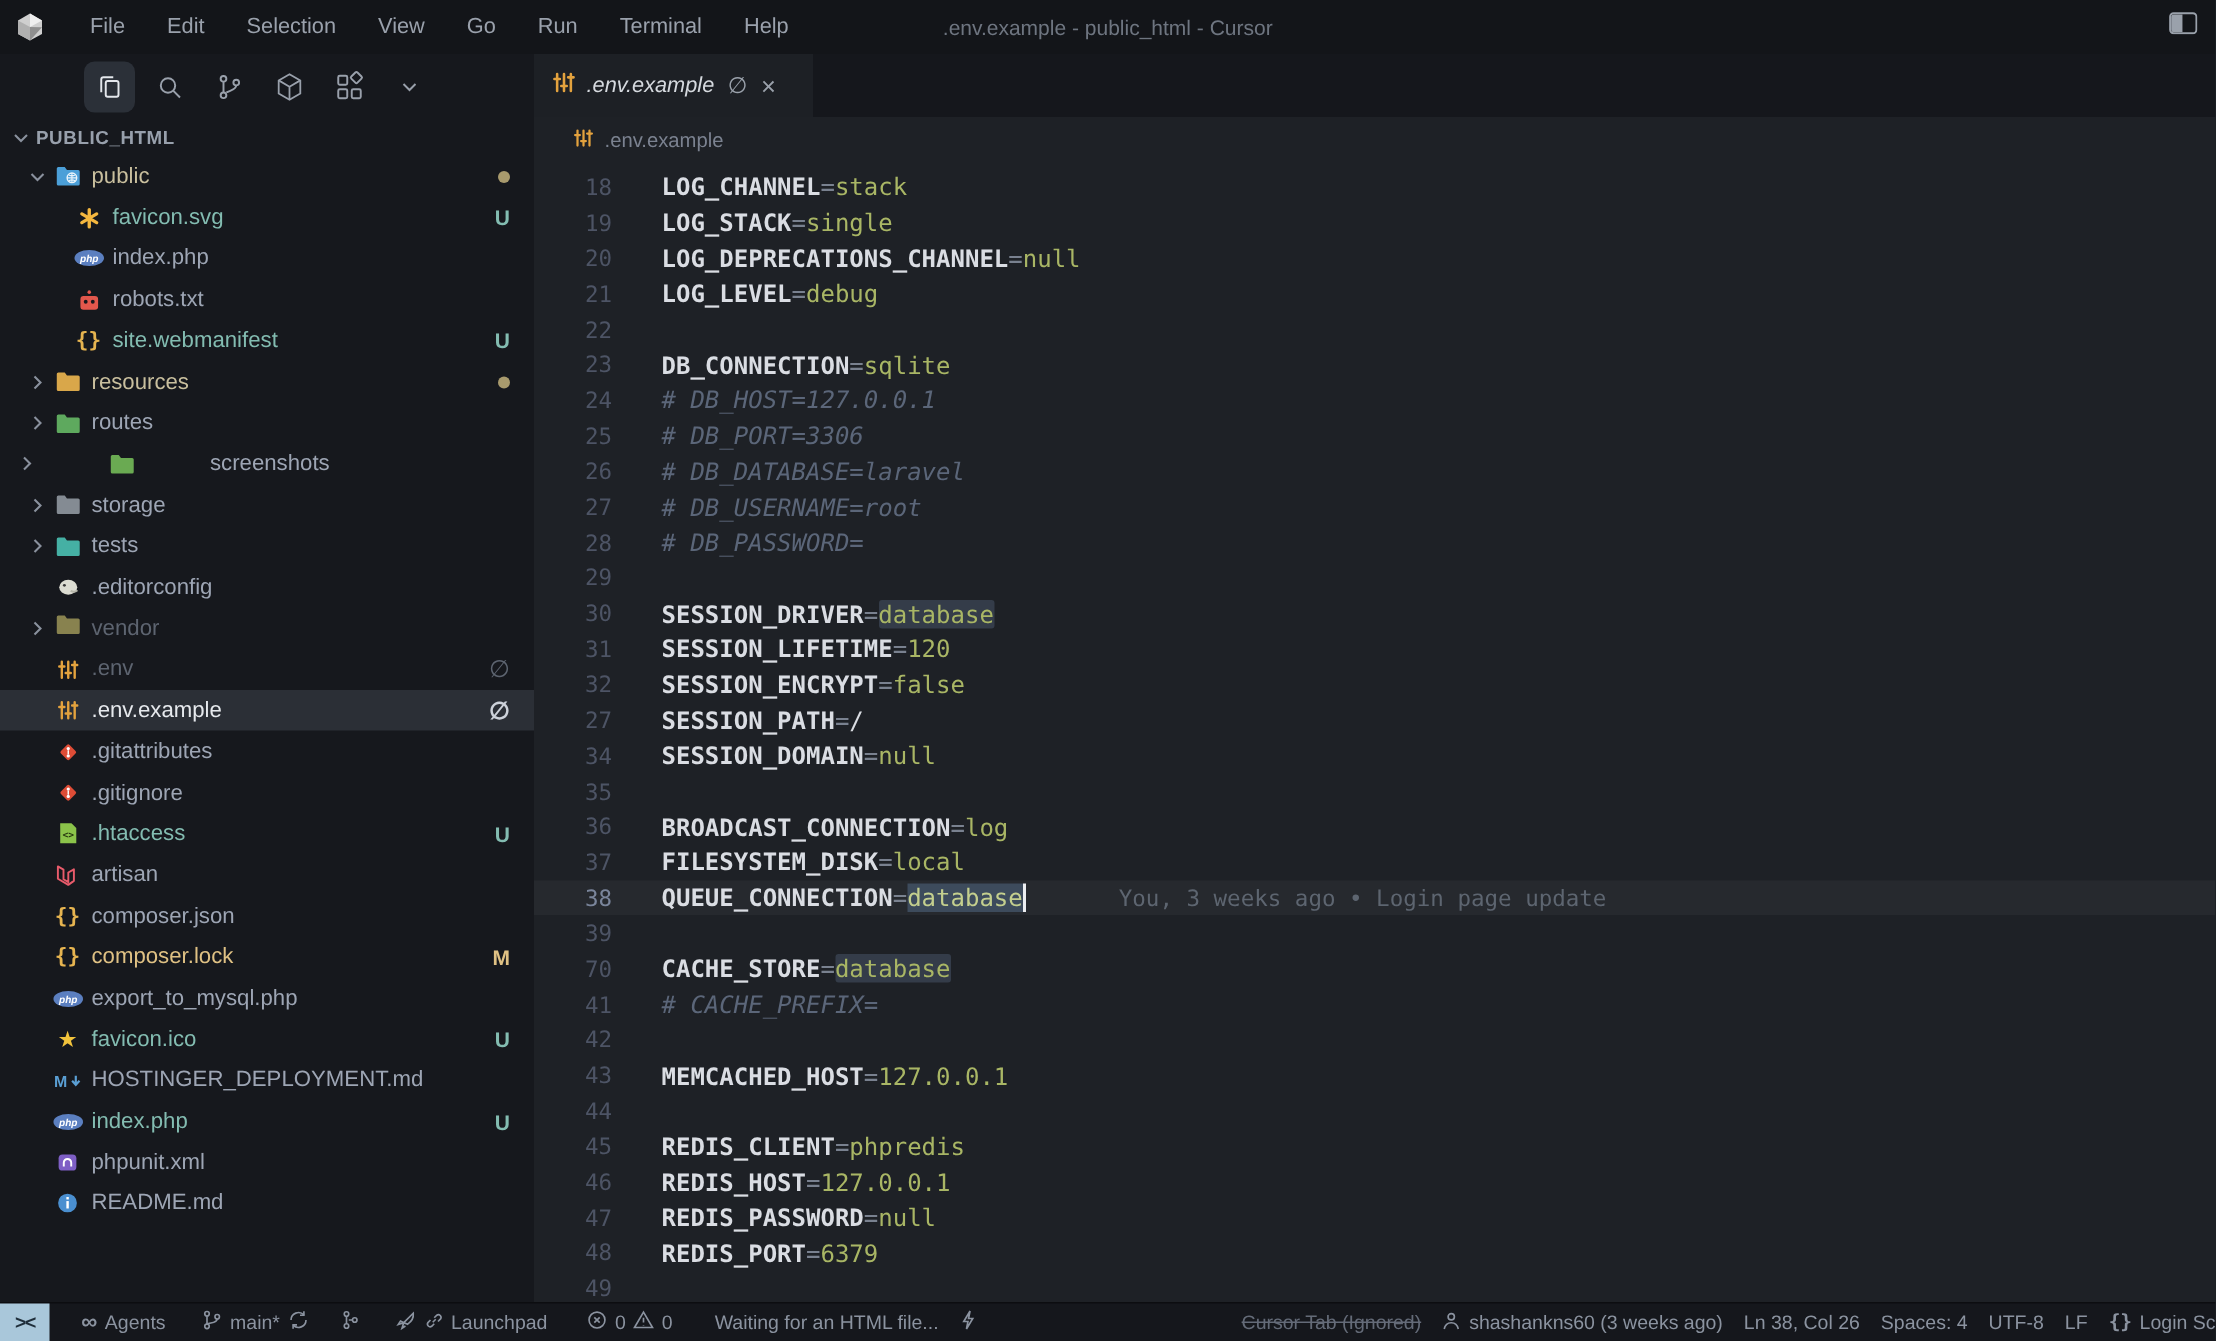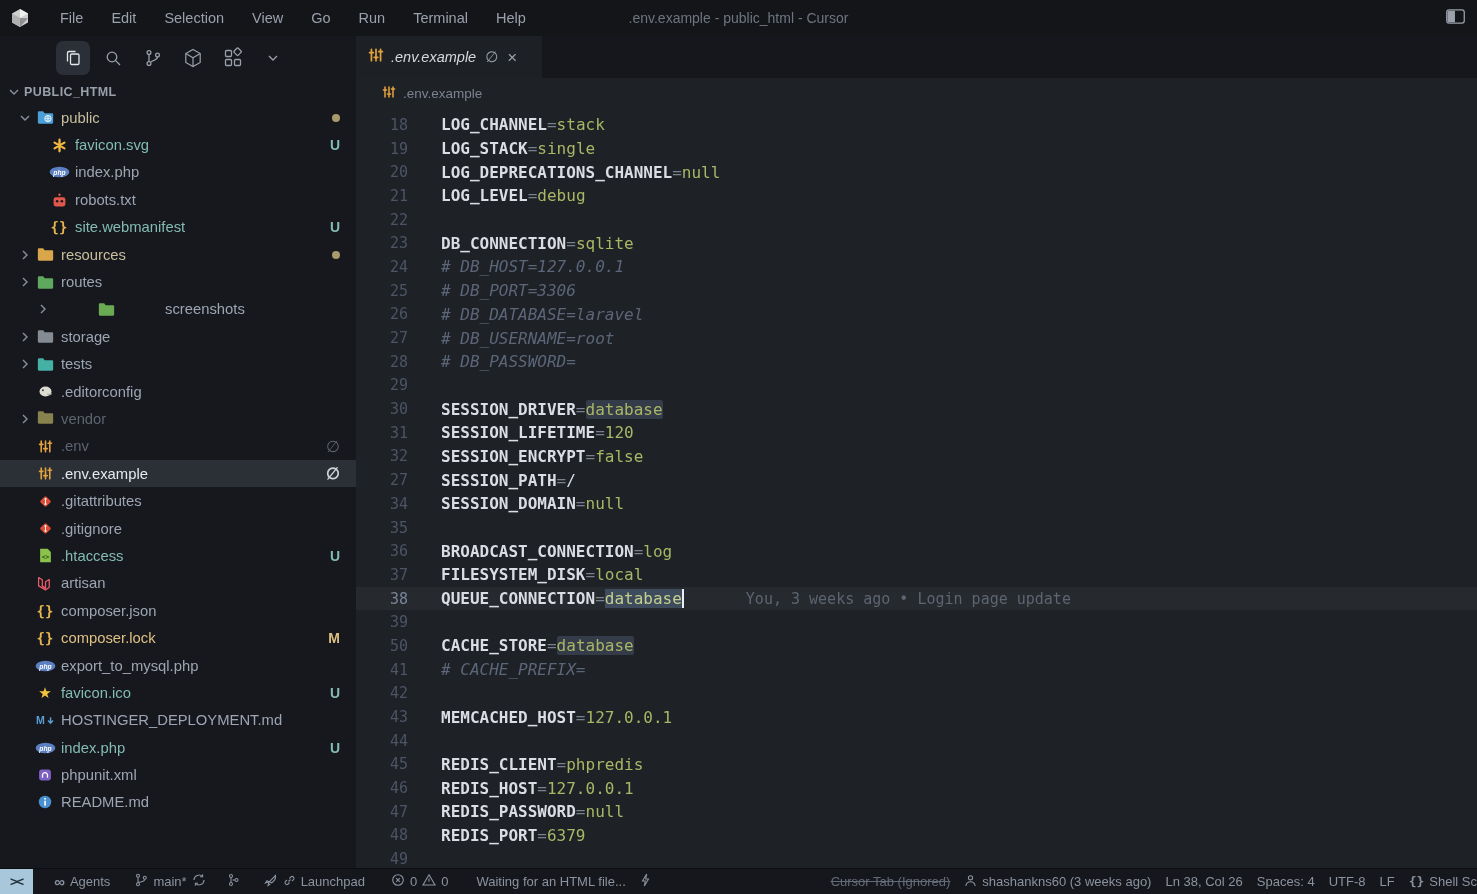--- a/index.html
+++ b/index.html
@@ -248,21 +248,21 @@
                 <path d="M6 4l4 4-4 4" fill="none" stroke="#8a919e" stroke-width="1.4"></path>
               </svg>
             </span>
             <span class="icobox">
               <svg width="17" height="15" viewBox="0 0 16 14">
                 <path d="M.8 2.2a1 1 0 0 1 1-1h4l1.4 1.8h7a1 1 0 0 1 1 1v7.8a1 1 0 0 1-1 1H1.8a1 1 0 0 1-1-1z" fill="#5ea95e"></path>
               </svg>
             </span>
             <span class="label t-normal">routes</span>
           </div>
-          <div class="tree-row" style="padding-left: 34px; gap: 43px;">
+          <div class="tree-row" style="padding-left: 9px; gap: 43px;">
             <span class="chevbox">
               <svg width="16" height="16" viewBox="0 0 16 16">
                 <path d="M6 4l4 4-4 4" fill="none" stroke="#8a919e" stroke-width="1.4"></path>
               </svg>
             </span>
             <span class="icobox">
               <svg width="17" height="15" viewBox="0 0 16 14">
                 <path d="M.8 2.2a1 1 0 0 1 1-1h4l1.4 1.8h7a1 1 0 0 1 1 1v7.8a1 1 0 0 1-1 1H1.8a1 1 0 0 1-1-1z" fill="#6aaa52"></path>
               </svg>
             </span>
@@ -501,21 +501,21 @@
           <div class="code-line"><span class="ln">30</span><span class="lt"><span class="tok-k">SESSION_DRIVER</span><span class="tok-o">=</span><span class="tok-h">database</span></span></div>
           <div class="code-line"><span class="ln">31</span><span class="lt"><span class="tok-k">SESSION_LIFETIME</span><span class="tok-o">=</span><span class="tok-v">120</span></span></div>
           <div class="code-line"><span class="ln">32</span><span class="lt"><span class="tok-k">SESSION_ENCRYPT</span><span class="tok-o">=</span><span class="tok-v">false</span></span></div>
           <div class="code-line"><span class="ln">27</span><span class="lt"><span class="tok-k">SESSION_PATH</span><span class="tok-o">=</span><span class="tok-w">/</span></span></div>
           <div class="code-line"><span class="ln">34</span><span class="lt"><span class="tok-k">SESSION_DOMAIN</span><span class="tok-o">=</span><span class="tok-v">null</span></span></div>
           <div class="code-line"><span class="ln">35</span><span class="lt"></span></div>
           <div class="code-line"><span class="ln">36</span><span class="lt"><span class="tok-k">BROADCAST_CONNECTION</span><span class="tok-o">=</span><span class="tok-v">log</span></span></div>
           <div class="code-line"><span class="ln">37</span><span class="lt"><span class="tok-k">FILESYSTEM_DISK</span><span class="tok-o">=</span><span class="tok-v">local</span></span></div>
           <div class="code-line current"><span class="ln">38</span><span class="lt"><span class="tok-k">QUEUE_CONNECTION</span><span class="tok-o">=</span><span class="tok-s">database</span><span class="caret"></span><span class="blame">You, 3 weeks ago • Login page update</span></span></div>
           <div class="code-line"><span class="ln">39</span><span class="lt"></span></div>
-          <div class="code-line"><span class="ln">50</span><span class="lt"><span class="tok-k">CACHE_STORE</span><span class="tok-o">=</span><span class="tok-h">database</span></span></div>
+          <div class="code-line"><span class="ln">70</span><span class="lt"><span class="tok-k">CACHE_STORE</span><span class="tok-o">=</span><span class="tok-h">database</span></span></div>
           <div class="code-line"><span class="ln">41</span><span class="lt"><span class="tok-c"># CACHE_PREFIX=</span></span></div>
           <div class="code-line"><span class="ln">42</span><span class="lt"></span></div>
           <div class="code-line"><span class="ln">43</span><span class="lt"><span class="tok-k">MEMCACHED_HOST</span><span class="tok-o">=</span><span class="tok-v">127.0.0.1</span></span></div>
           <div class="code-line"><span class="ln">44</span><span class="lt"></span></div>
           <div class="code-line"><span class="ln">45</span><span class="lt"><span class="tok-k">REDIS_CLIENT</span><span class="tok-o">=</span><span class="tok-v">phpredis</span></span></div>
           <div class="code-line"><span class="ln">46</span><span class="lt"><span class="tok-k">REDIS_HOST</span><span class="tok-o">=</span><span class="tok-v">127.0.0.1</span></span></div>
           <div class="code-line"><span class="ln">47</span><span class="lt"><span class="tok-k">REDIS_PASSWORD</span><span class="tok-o">=</span><span class="tok-v">null</span></span></div>
           <div class="code-line"><span class="ln">48</span><span class="lt"><span class="tok-k">REDIS_PORT</span><span class="tok-o">=</span><span class="tok-v">6379</span></span></div>
           <div class="code-line"><span class="ln">49</span><span class="lt"></span></div>
         </div>
@@ -609,17 +609,17 @@
             </svg>
         </span>
         <span>shashankns60 (3 weeks ago)</span>
       </div>
       <div class="sb-item">Ln 38, Col 26</div>
       <div class="sb-item">Spaces: 4</div>
       <div class="sb-item">UTF-8</div>
       <div class="sb-item">LF</div>
       <div class="sb-item" style="padding-right:0;">
         <span class="gly" style="color:#8b93a0;">{}</span>
-        <span>Shell Sc</span>
+        <span>Login Sc</span>
       </div>
     </div>
   </div>
 </div>
 
 </body></html>

